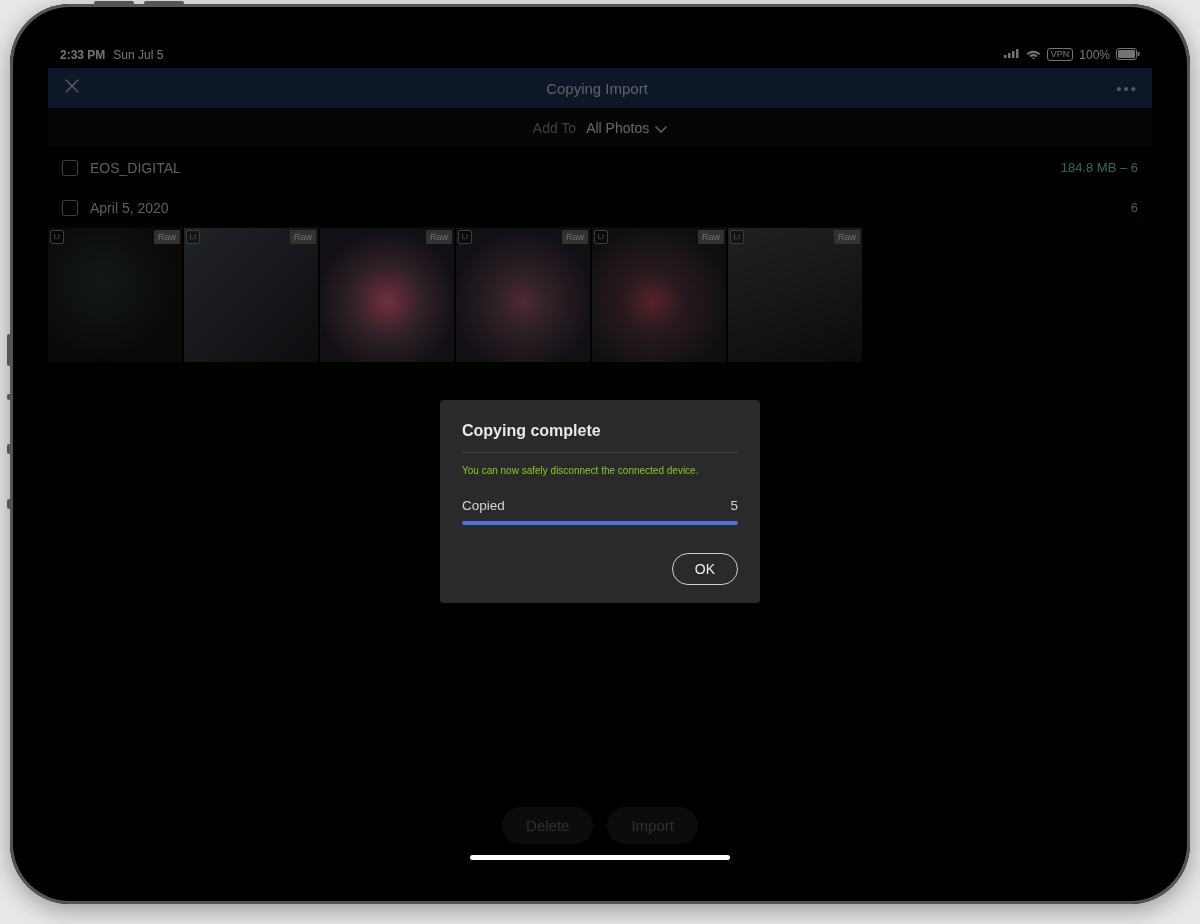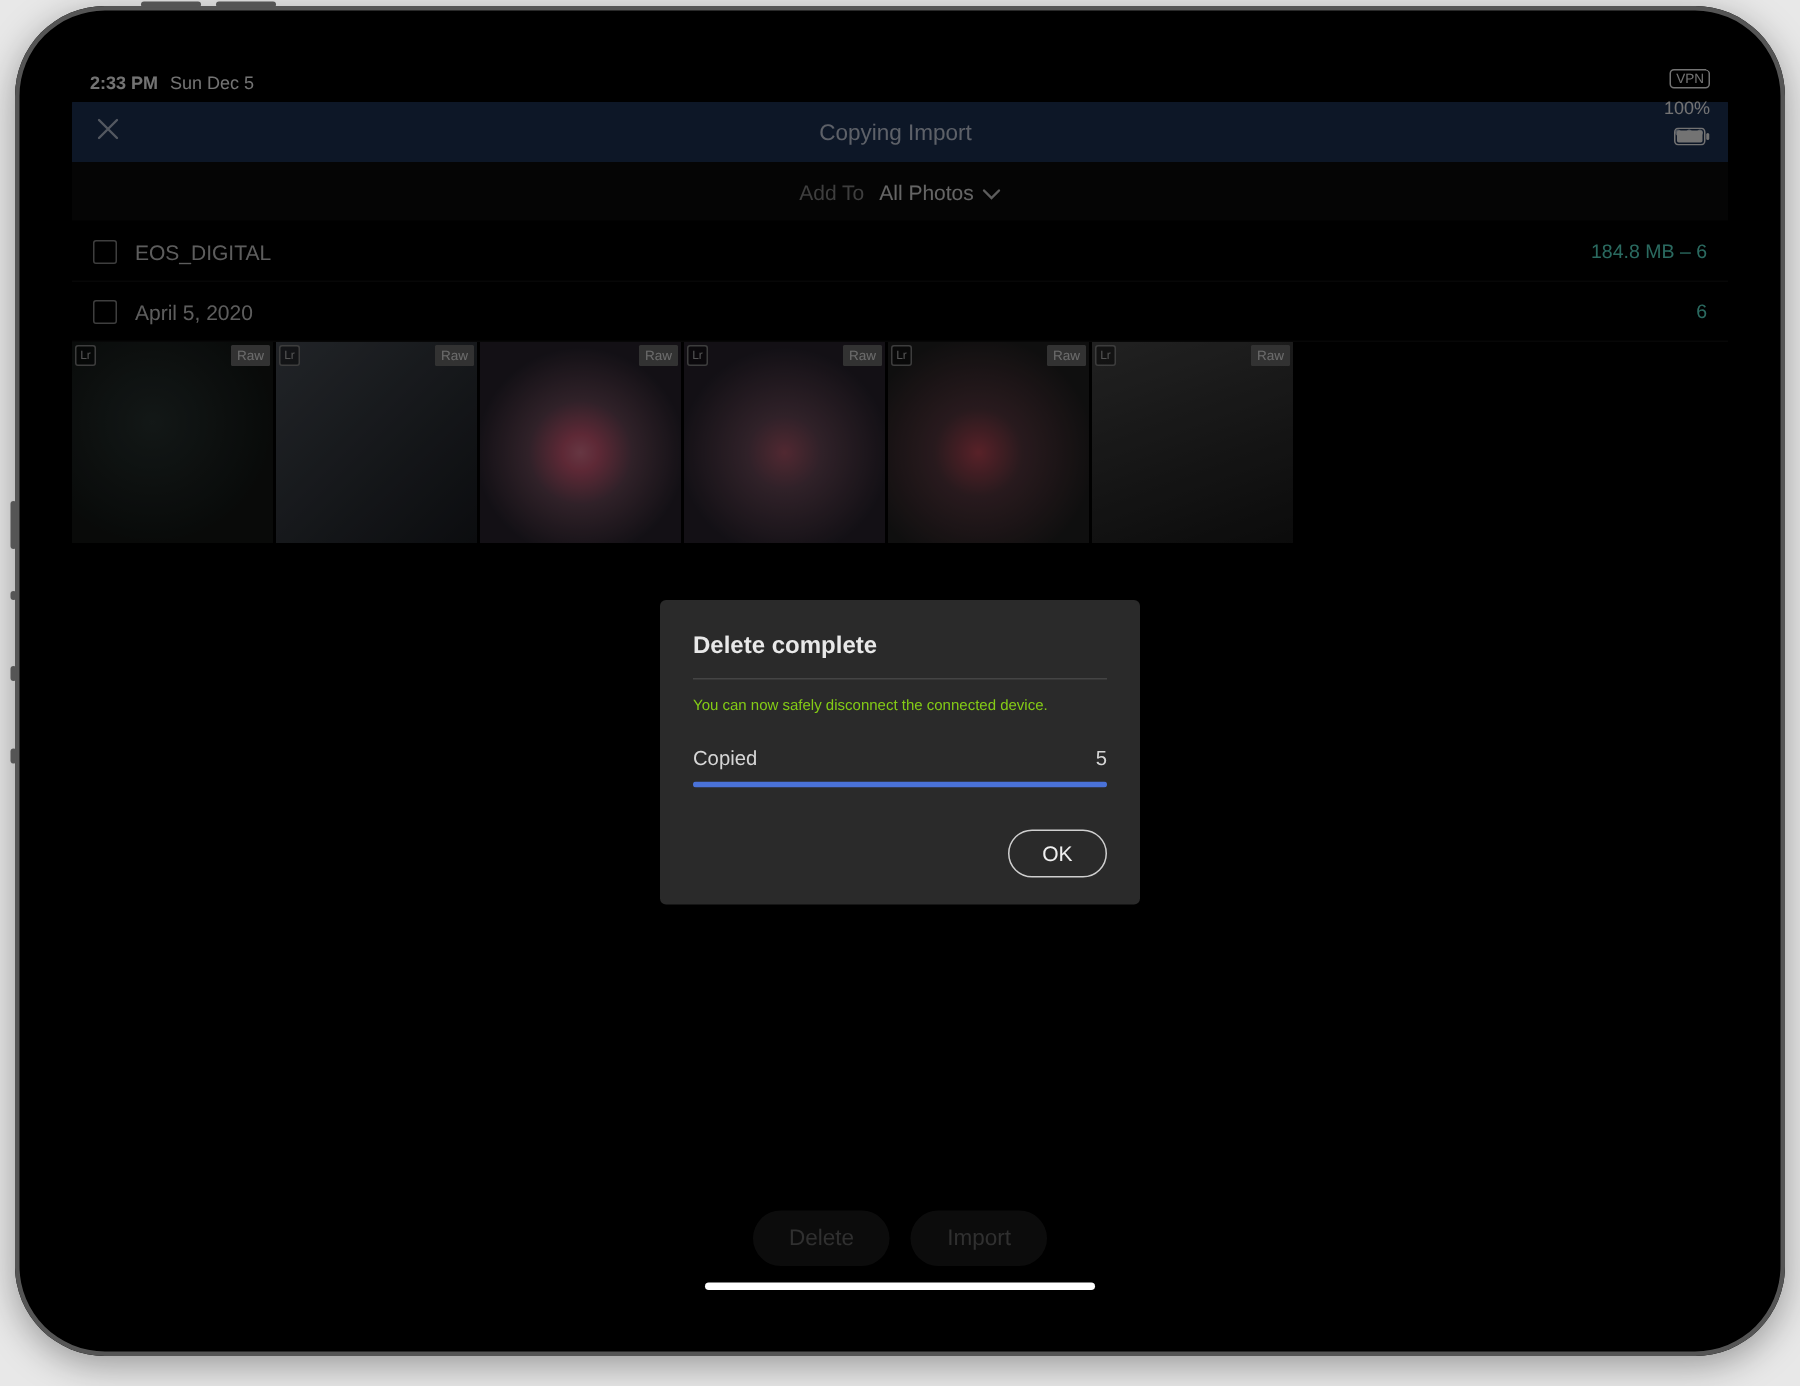--- a/index.html
+++ b/index.html
@@ -27,21 +27,21 @@
     background: #000; border-radius: 30px; overflow: hidden;
   }
 
   
   .statusbar {
     height: 26px; display: flex; align-items: center; padding: 0 12px;
     color: #fff; font-size: 12px; position: relative; z-index: 5;
   }
   .statusbar .left-group { display:flex; gap:8px; align-items:center;}
   .statusbar .time { font-weight:600;}
-  .statusbar .right-group { margin-left:auto; display:flex; align-items:flex-end; gap:6px;flex-direction:column;}
+  .statusbar .right-group { margin-left:auto; display:flex; align-items:flex-start; gap:6px;}
   .signal-icon, .wifi-icon, .battery-icon { display:inline-flex; }
   .vpn-badge { border:1px solid #fff; border-radius:3px; font-size:9px; padding:0 3px; line-height:11px;}
 
   
   .navbar {
     height: 40px; background: #1e3358; display:flex; align-items:center; padding:0 14px;
     color:#b8c4d6; font-size:15px;
   }
   .navbar .close-x { width:20px; text-align:center; color:#b8c4d6; font-size:17px; cursor:pointer;}
   .navbar .title { flex:1; text-align:center; color:#cfd7e6;}
@@ -136,21 +136,21 @@
   <div class="sidebtn b3"></div>
   <div class="sidebtn b4"></div>
   <div class="sidebtn t1"></div>
   <div class="sidebtn t2"></div>
 
   <div class="screen">
 
     <div class="statusbar">
       <div class="left-group">
         <span class="time">2:33 PM</span>
-        <span>Sun Dec 5</span>
+        <span>Sun Jul 5</span>
       </div>
       <div class="right-group">
         <span class="signal-icon">
           <svg width="16" height="10" viewBox="0 0 16 10">
               <rect x="0" y="7" width="2.5" height="3" fill="#fff"></rect>
               <rect x="4" y="5" width="2.5" height="5" fill="#fff"></rect>
               <rect x="8" y="3" width="2.5" height="7" fill="#fff"></rect>
               <rect x="12" y="1" width="2.5" height="9" fill="#fff"></rect>
             </svg>
         </span>
@@ -238,21 +238,21 @@
     </div>
 
     <div class="bottombar">
       <button class="pillbtn">Delete</button>
       <button class="pillbtn">Import</button>
     </div>
 
     <div class="dim"></div>
 
     <div class="modal">
-      <h3>Delete complete</h3>
+      <h3>Copying complete</h3>
       <div class="hr"></div>
       <div class="msg">You can now safely disconnect the connected device.</div>
       <div class="prow">
         <span>Copied</span>
         <span>5</span>
       </div>
       <div class="pbar">
         <div class="fill"></div>
       </div>
       <div class="btnrow">

